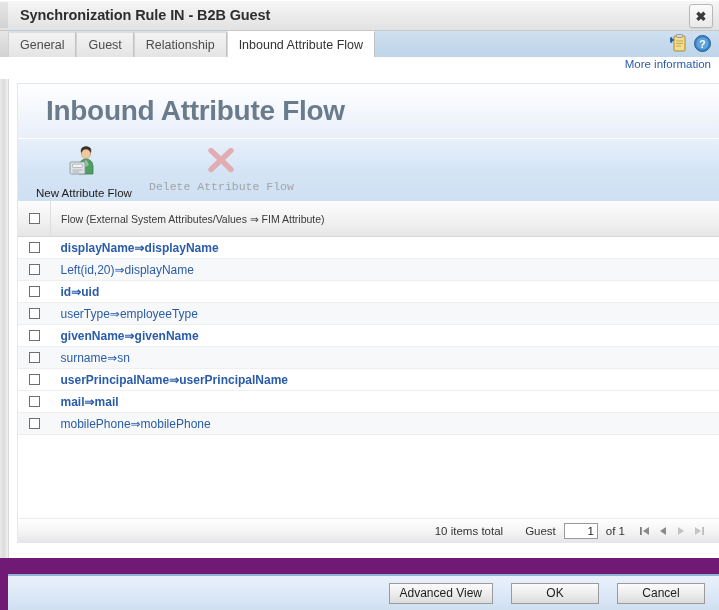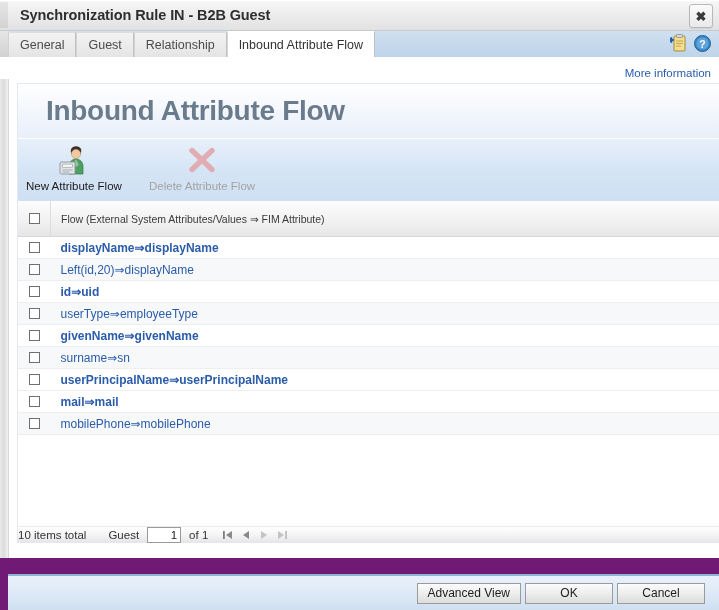--- a/index.html
+++ b/index.html
@@ -88,21 +88,21 @@
     right: 8px; top: 3px;
     display: flex; align-items: center; gap: 7px;
   }
   .icon-clipboard { position: relative; width: 17px; height: 19px; cursor: pointer; }
   .icon-help { width: 17px; height: 17px; cursor: pointer; }
 
   
   .moreinfo-row {
     height: 21px;
     background: #ffffff;
-    display: flex; align-items: flex-end; justify-content: flex-end;
+    display: flex; align-items: flex-start; justify-content: flex-end;
     padding-right: 8px;
     border-left: 8px solid transparent;
   }
   .moreinfo-link {
     font-size: 11.5px;
     color: #2a5caa;
     cursor: pointer;
     text-decoration: none;
   }
 
@@ -211,24 +211,24 @@
     padding-left: 10px;
     display: inline-block;
     font-size: 12px;
   }
   .th-label { padding-left: 10px; display: inline-block; }
 
   
   .paging {
     position: absolute;
     left: 0; right: 0; bottom: 0;
-    height: 16px;
+    height: 24px;
     background: linear-gradient(to bottom,#ffffff 0%,#f4f4f4 55%,#e6e6e6 100%);
     border-top: 1px solid #ececec;
-    display: flex; align-items: center; justify-content: flex-start;
+    display: flex; align-items: center; justify-content: flex-end;
     padding-right: 14px;
     box-sizing: border-box;
     gap: 8px;
     font-size: 11.5px;
     color: #333333;
   }
   .items-total { margin-right: 14px; }
   .page-label { }
   .page-input {
     width: 34px; height: 16px;
@@ -263,21 +263,21 @@
     min-width: 88px;
     padding: 0 10px;
     border: 1px solid #9b9b9b;
     background: linear-gradient(to bottom,#fcfcfc 0%,#ededed 50%,#dcdcdc 100%);
     font-size: 12px;
     color: #1d1d1d;
     font-family: "Liberation Sans", sans-serif;
     cursor: pointer;
     box-sizing: border-box;
   }
-  .btn + .btn { margin-left: 2px; }
+  .btn + .btn { margin-left: 16px; }
 </style>
 </head>
 <body>
 
 <div class="window">
 
   <div class="titlebar">
     <div class="tab-left-gutter"></div>
     <div class="title-text">Synchronization Rule IN - B2B Guest</div>
     <div class="close-btn">
@@ -321,38 +321,38 @@
   <div class="body-area">
     <div class="left-rail"></div>
 
     <div class="panel">
 
       <div class="banner">
         <span class="banner-title">Inbound Attribute Flow</span>
       </div>
 
       <div class="toolbar">
-        <div class="tool-item" style="left:8px;">
+        <div class="tool-item" style="left:18px;gap:7px;">
           <span class="icon-newflow">
             <svg width="34" height="34" viewBox="0 0 34 34">
               <ellipse cx="19" cy="8.5" rx="5.2" ry="5" fill="#3b3026"></ellipse>
               <circle cx="19" cy="11" r="4.6" fill="#f0c9a0" stroke="#c79b73" stroke-width="0.6"></circle>
               <path d="M13.6 7.5 a5.6 5 0 0 1 11 0 a6 4 0 0 0 -11 0 z" fill="#3b3026"></path>
               <path d="M12 31 v-8 a7 7 0 0 1 7-7 a7 7 0 0 1 7 7 v8 z" fill="#4f9f63" stroke="#2f7a44" stroke-width="0.7"></path>
               <path d="M19 16 l-3 6 l3 2 l3 -2 l-3 -6 z" fill="#e8e8e8" opacity="0.45"></path>
               <rect x="3" y="19" width="15" height="12" rx="1.2" fill="#dfe3e6" stroke="#8d9599" stroke-width="0.9"></rect>
               <rect x="5.5" y="21.2" width="10" height="3.2" rx="0.6" fill="#f6f8f9" stroke="#9aa2a6" stroke-width="0.7"></rect>
               <line x1="5.5" y1="27" x2="15.5" y2="27" stroke="#9aa2a6" stroke-width="0.8"></line>
               <line x1="5.5" y1="29" x2="12" y2="29" stroke="#9aa2a6" stroke-width="0.8"></line>
             </svg>
           </span>
           <span class="tool-label">New Attribute Flow</span>
         </div>
 
-        <div class="tool-item disabled" style="left:131px;">
+        <div class="tool-item disabled" style="left:131px;font-family:Liberation Mono, monospace;">
           <span class="icon-deleteflow">
             <svg width="34" height="34" viewBox="0 0 34 34">
               <g stroke="#e3a3a6" stroke-width="5.4" stroke-linecap="round" opacity="0.85">
                 <line x1="7" y1="7.5" x2="27" y2="26.5"></line>
                 <line x1="27" y1="7.5" x2="7" y2="26.5"></line>
               </g>
             </svg>
           </span>
           <span class="tool-label">Delete Attribute Flow</span>
         </div>

